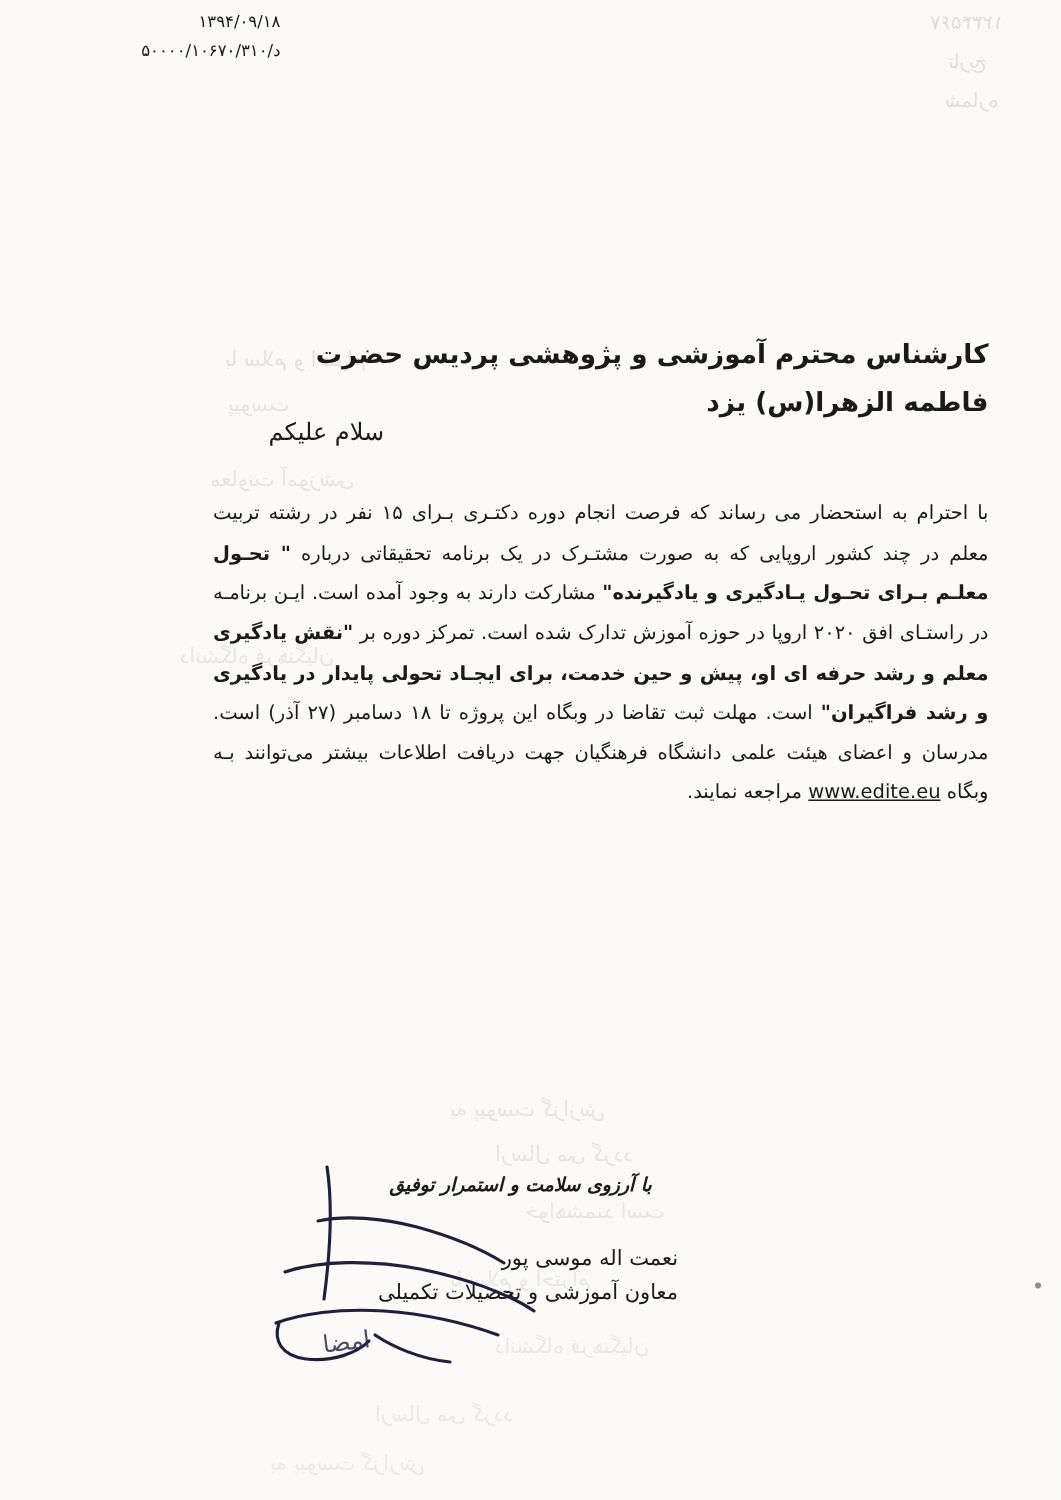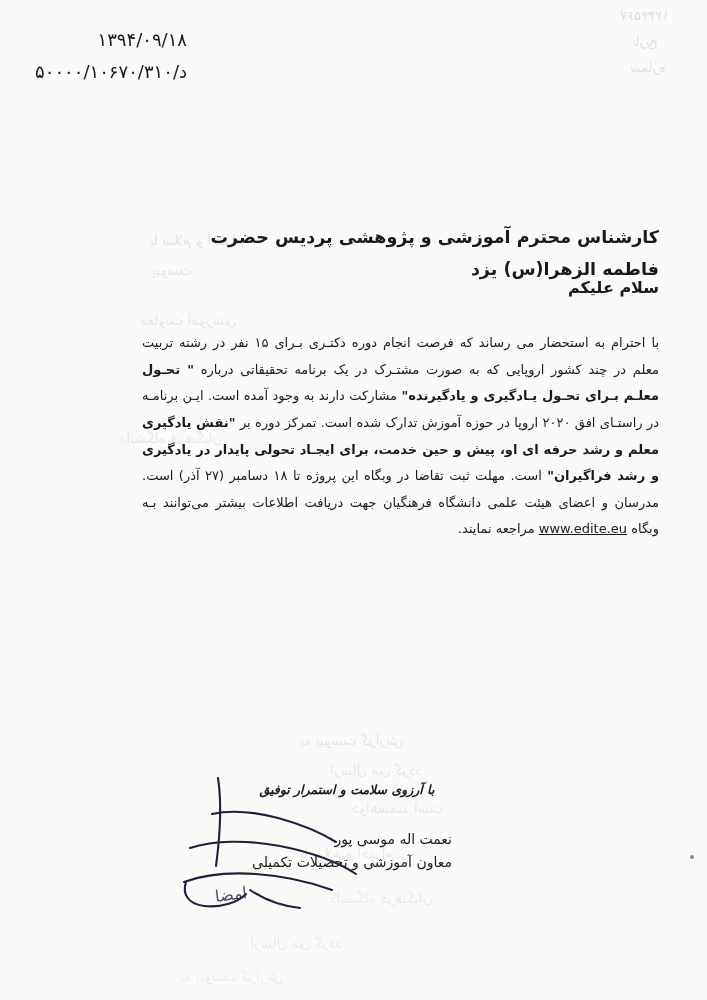--- a/index.html
+++ b/index.html
@@ -25,25 +25,25 @@
     color: #c9c6c2;
     font-family: "DejaVu Sans", sans-serif;
     transform: scaleX(-1);
     white-space: nowrap;
     pointer-events: none;
     user-select: none;
   }
 
   .header {
     position: absolute;
-    top: 24px;
+    top: 5px;
     right: 520px;
     text-align: right;
     direction: rtl;
-    font-size: 18px;
+    font-size: 11px;
     line-height: 1.75;
     letter-spacing: 0.5px;
   }
   .header div { white-space: nowrap; }
 
   .addressee {
     position: absolute;
     top: 185px;
     right: 48px;
     width: 480px;
@@ -54,22 +54,22 @@
     line-height: 1.85;
     margin-top: 36px;
   }
 
   .salutation {
     position: absolute;
     top: 278px;
     right: 48px;
     width: 480px;
     direction: rtl;
-    text-align: right;
-    font-weight: bold;
+    text-align: left;
+    font-weight: normal;
     font-size: 16px;
   }
 
   .body-text {
     position: absolute;
     top: 330px;
     right: 48px;
     width: 517px;
     direction: rtl;
     text-align: justify;

